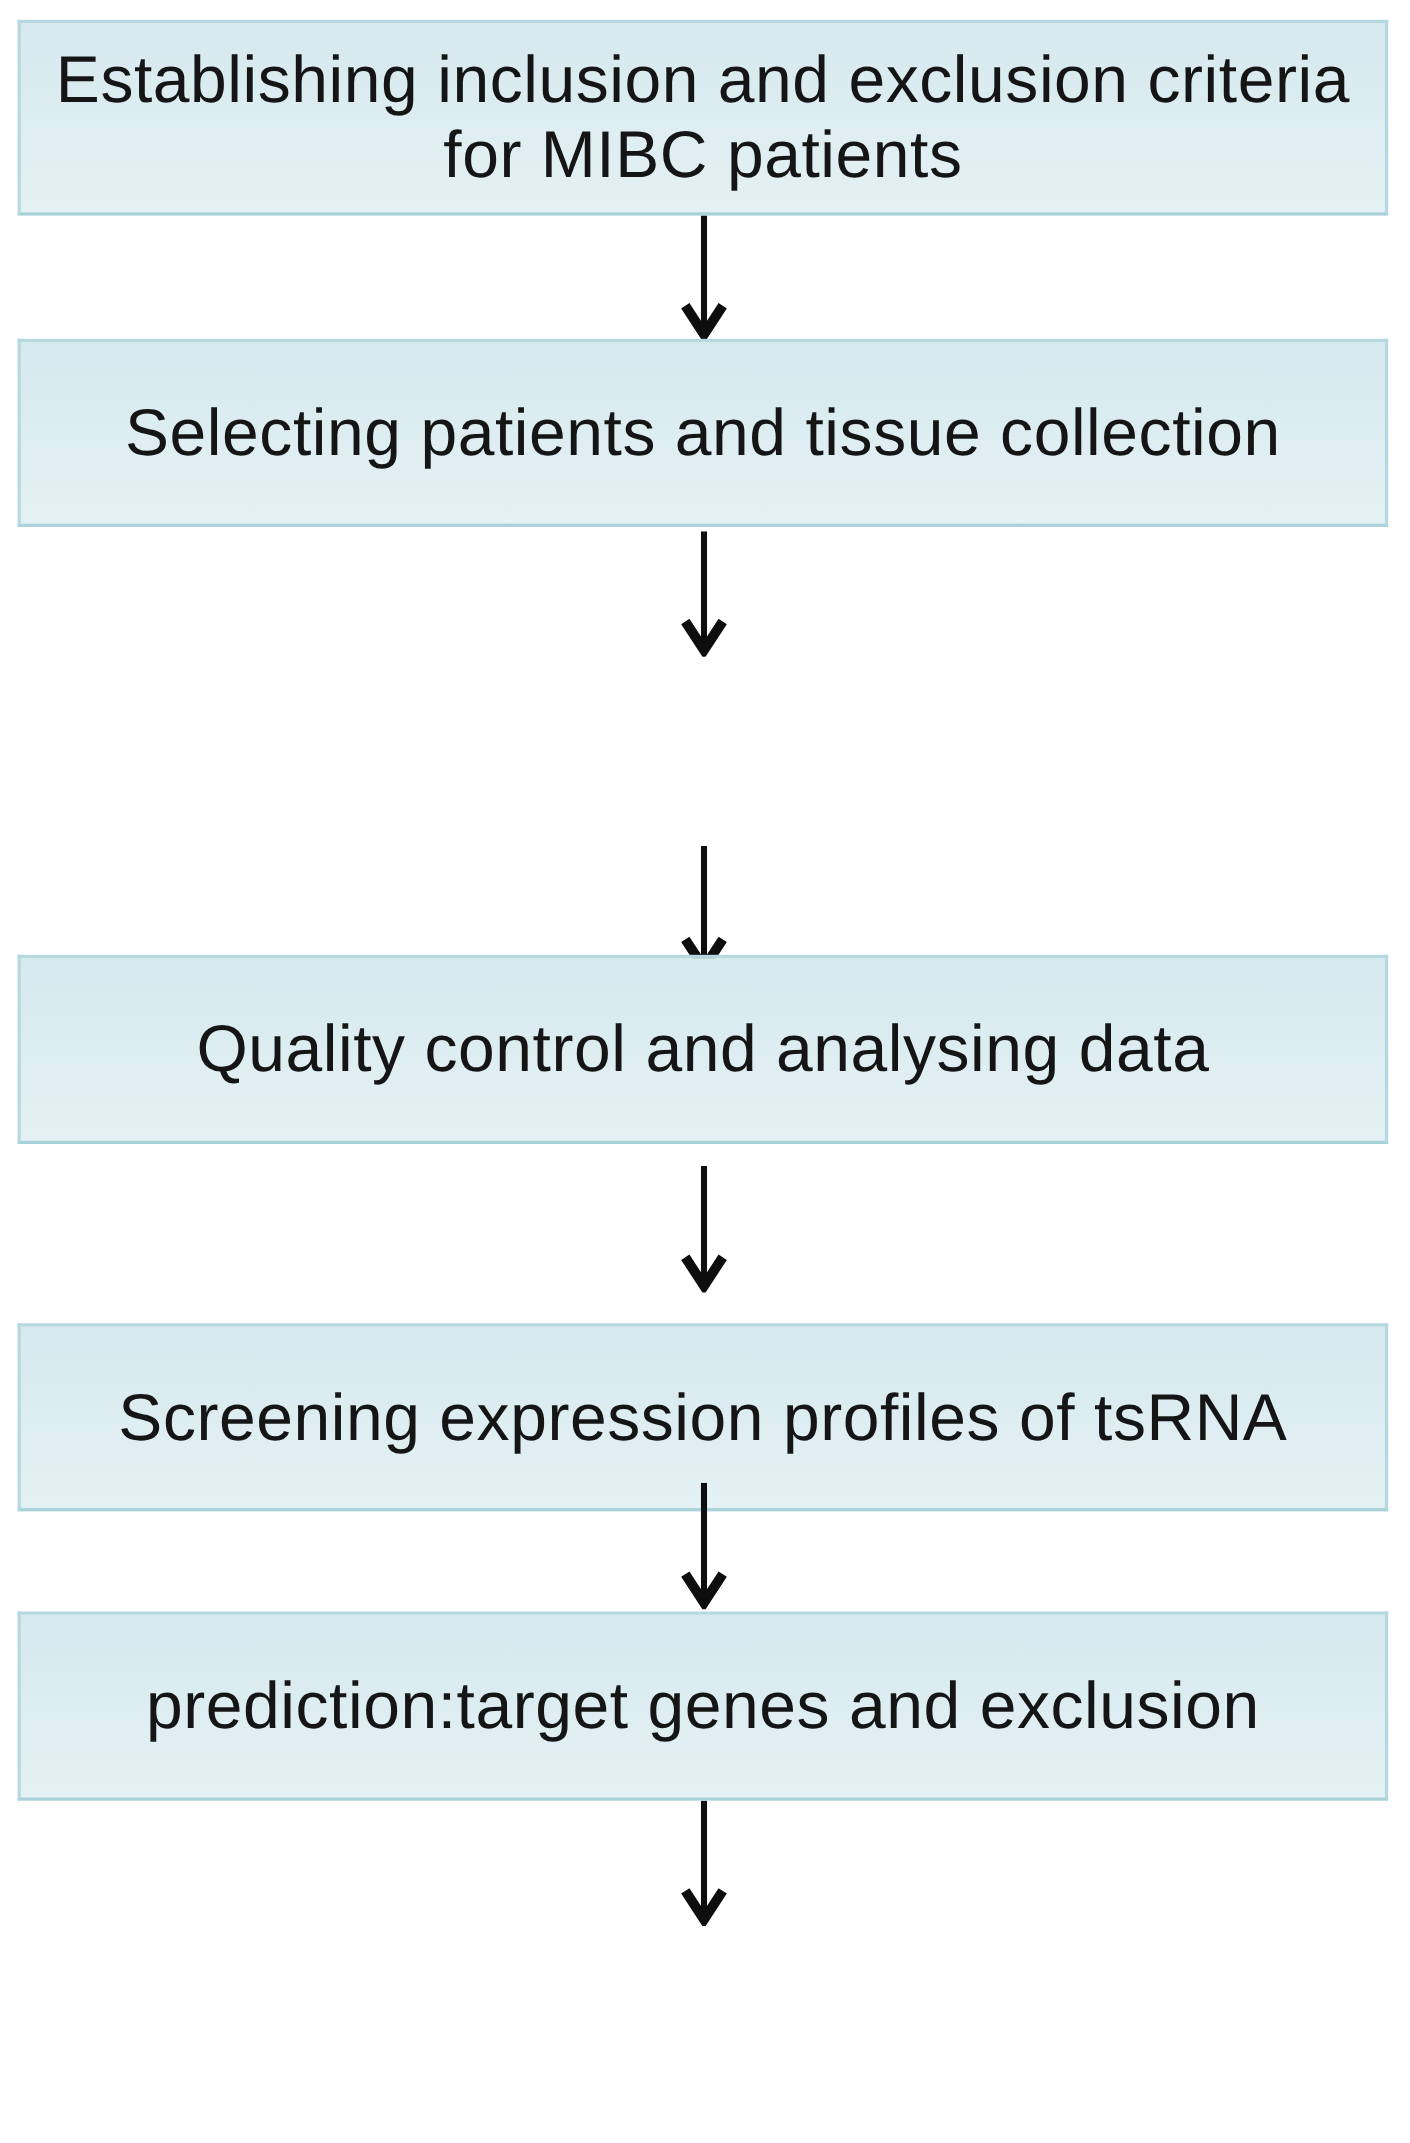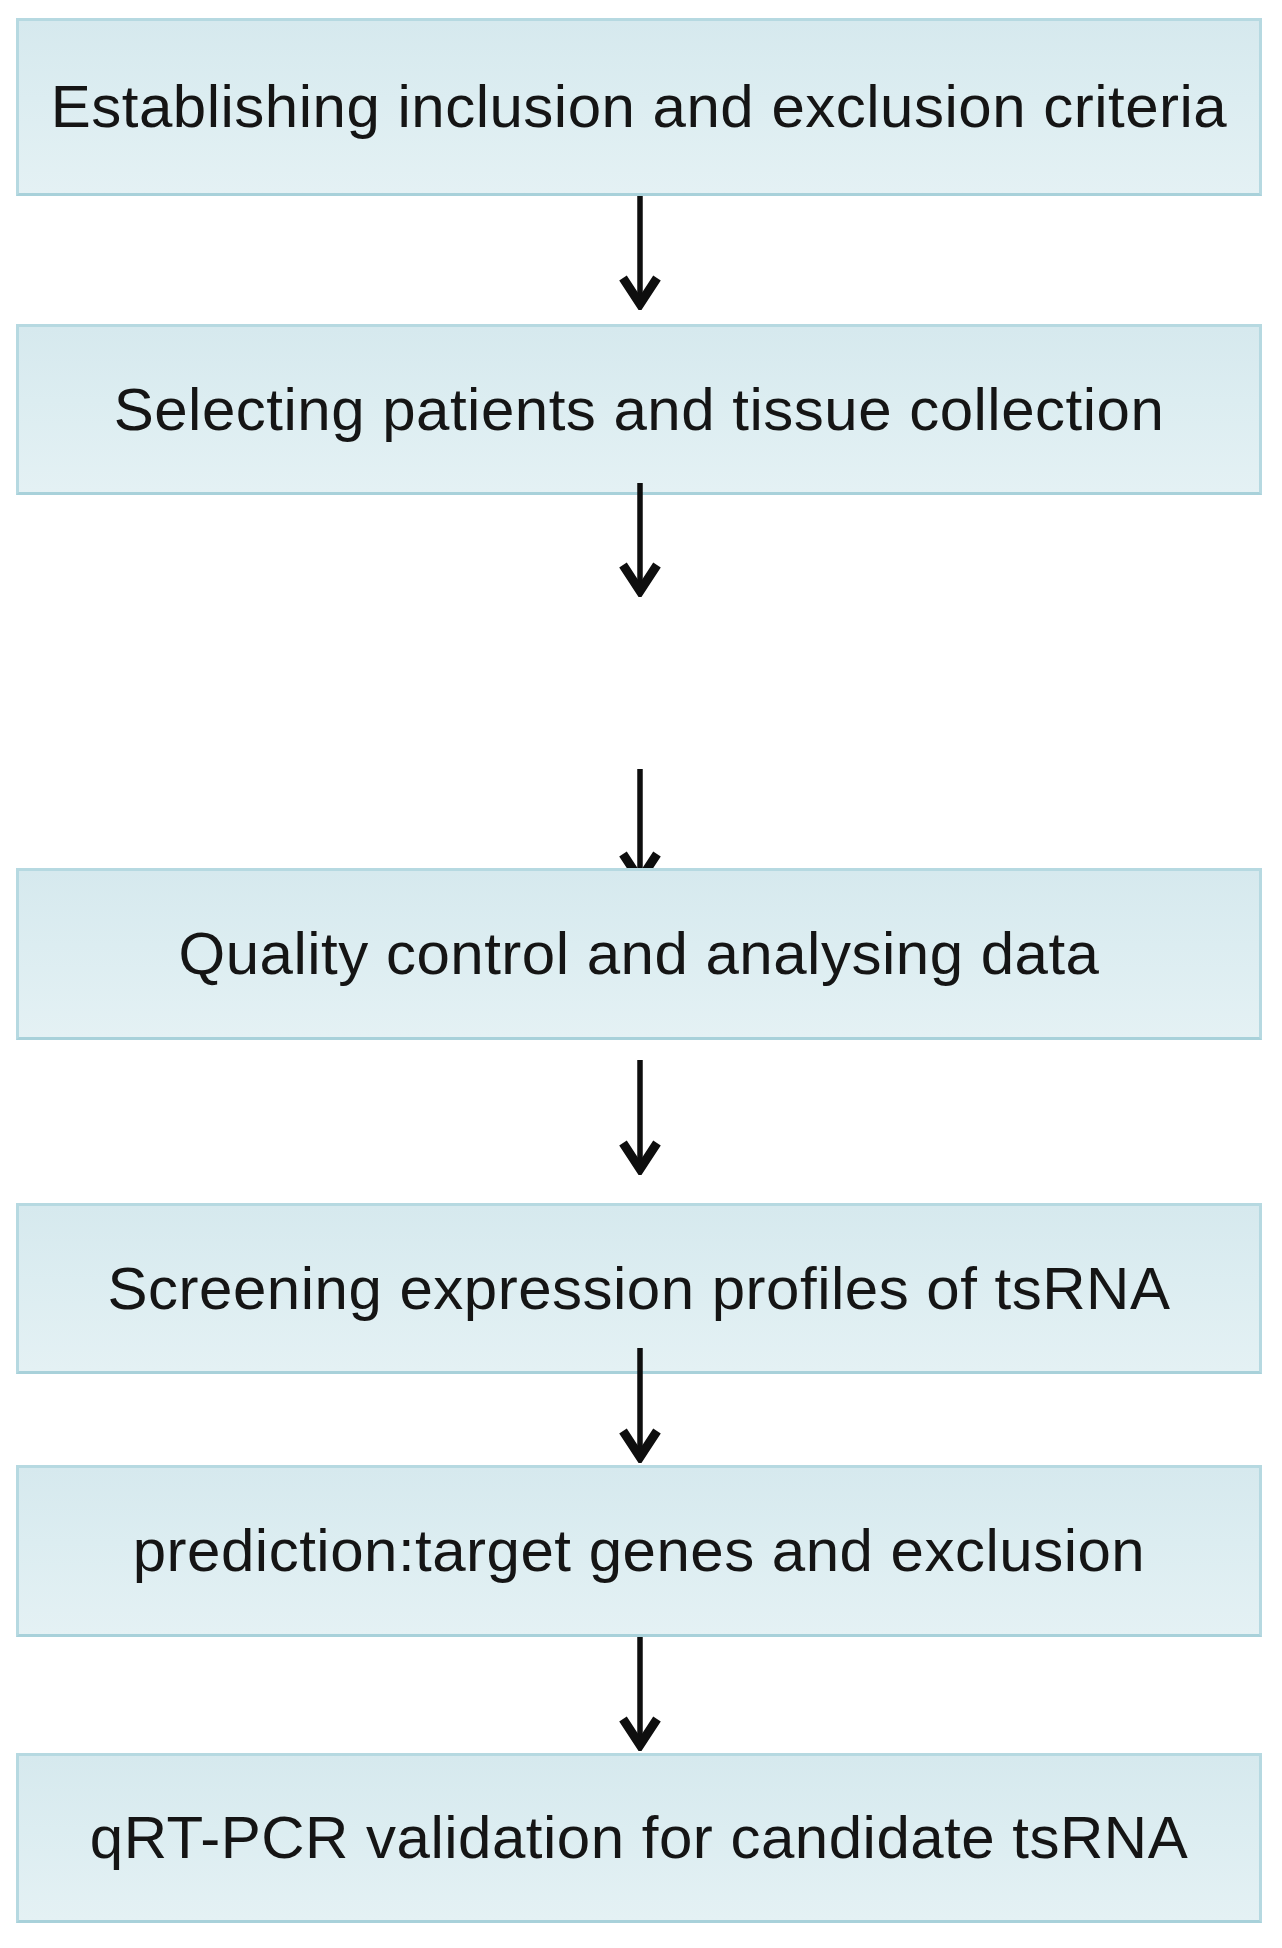--- a/index.html
+++ b/index.html
@@ -59,29 +59,30 @@
   }
 </style>
 </head>
 <body>
 
 <div class="canvas">
 
   <div class="box" style="top:18px;height:178px">
     <div class="label">
       <span class="line">Establishing inclusion and exclusion criteria</span>
+      <span class="line">for MIBC patients</span>
     </div>
   </div>
 
   <svg class="arrow" style="top:196px" width="48" height="114" viewBox="0 0 48 114">
     <line x1="24" y1="0" x2="24" y2="107" stroke-width="5.5"></line>
     <path d="M7 82 L24 108 L41 82" stroke-width="9"></path>
   </svg>
 
-  <div class="box" style="top:324px;height:171px">
+  <div class="box" style="top:308px;height:171px">
     <div class="label">
       <span class="line">Selecting patients and tissue collection</span>
     </div>
   </div>
 
   <svg class="arrow" style="top:483px" width="48" height="114" viewBox="0 0 48 114">
     <line x1="24" y1="0" x2="24" y2="107" stroke-width="5.5"></line>
     <path d="M7 82 L24 108 L41 82" stroke-width="9"></path>
   </svg>
 
@@ -117,19 +118,14 @@
     <div class="label">
       <span class="line">prediction:target genes and exclusion</span>
     </div>
   </div>
 
   <svg class="arrow" style="top:1637px" width="48" height="114" viewBox="0 0 48 114">
     <line x1="24" y1="0" x2="24" y2="107" stroke-width="5.5"></line>
     <path d="M7 82 L24 108 L41 82" stroke-width="9"></path>
   </svg>
 
-  <div class="box" style="top:1753px;height:170px">
-    <div class="label">
-      <span class="line">qRT-PCR validation for candidate tsRNA</span>
-    </div>
-  </div>
 
 </div>
 
 </body></html>

